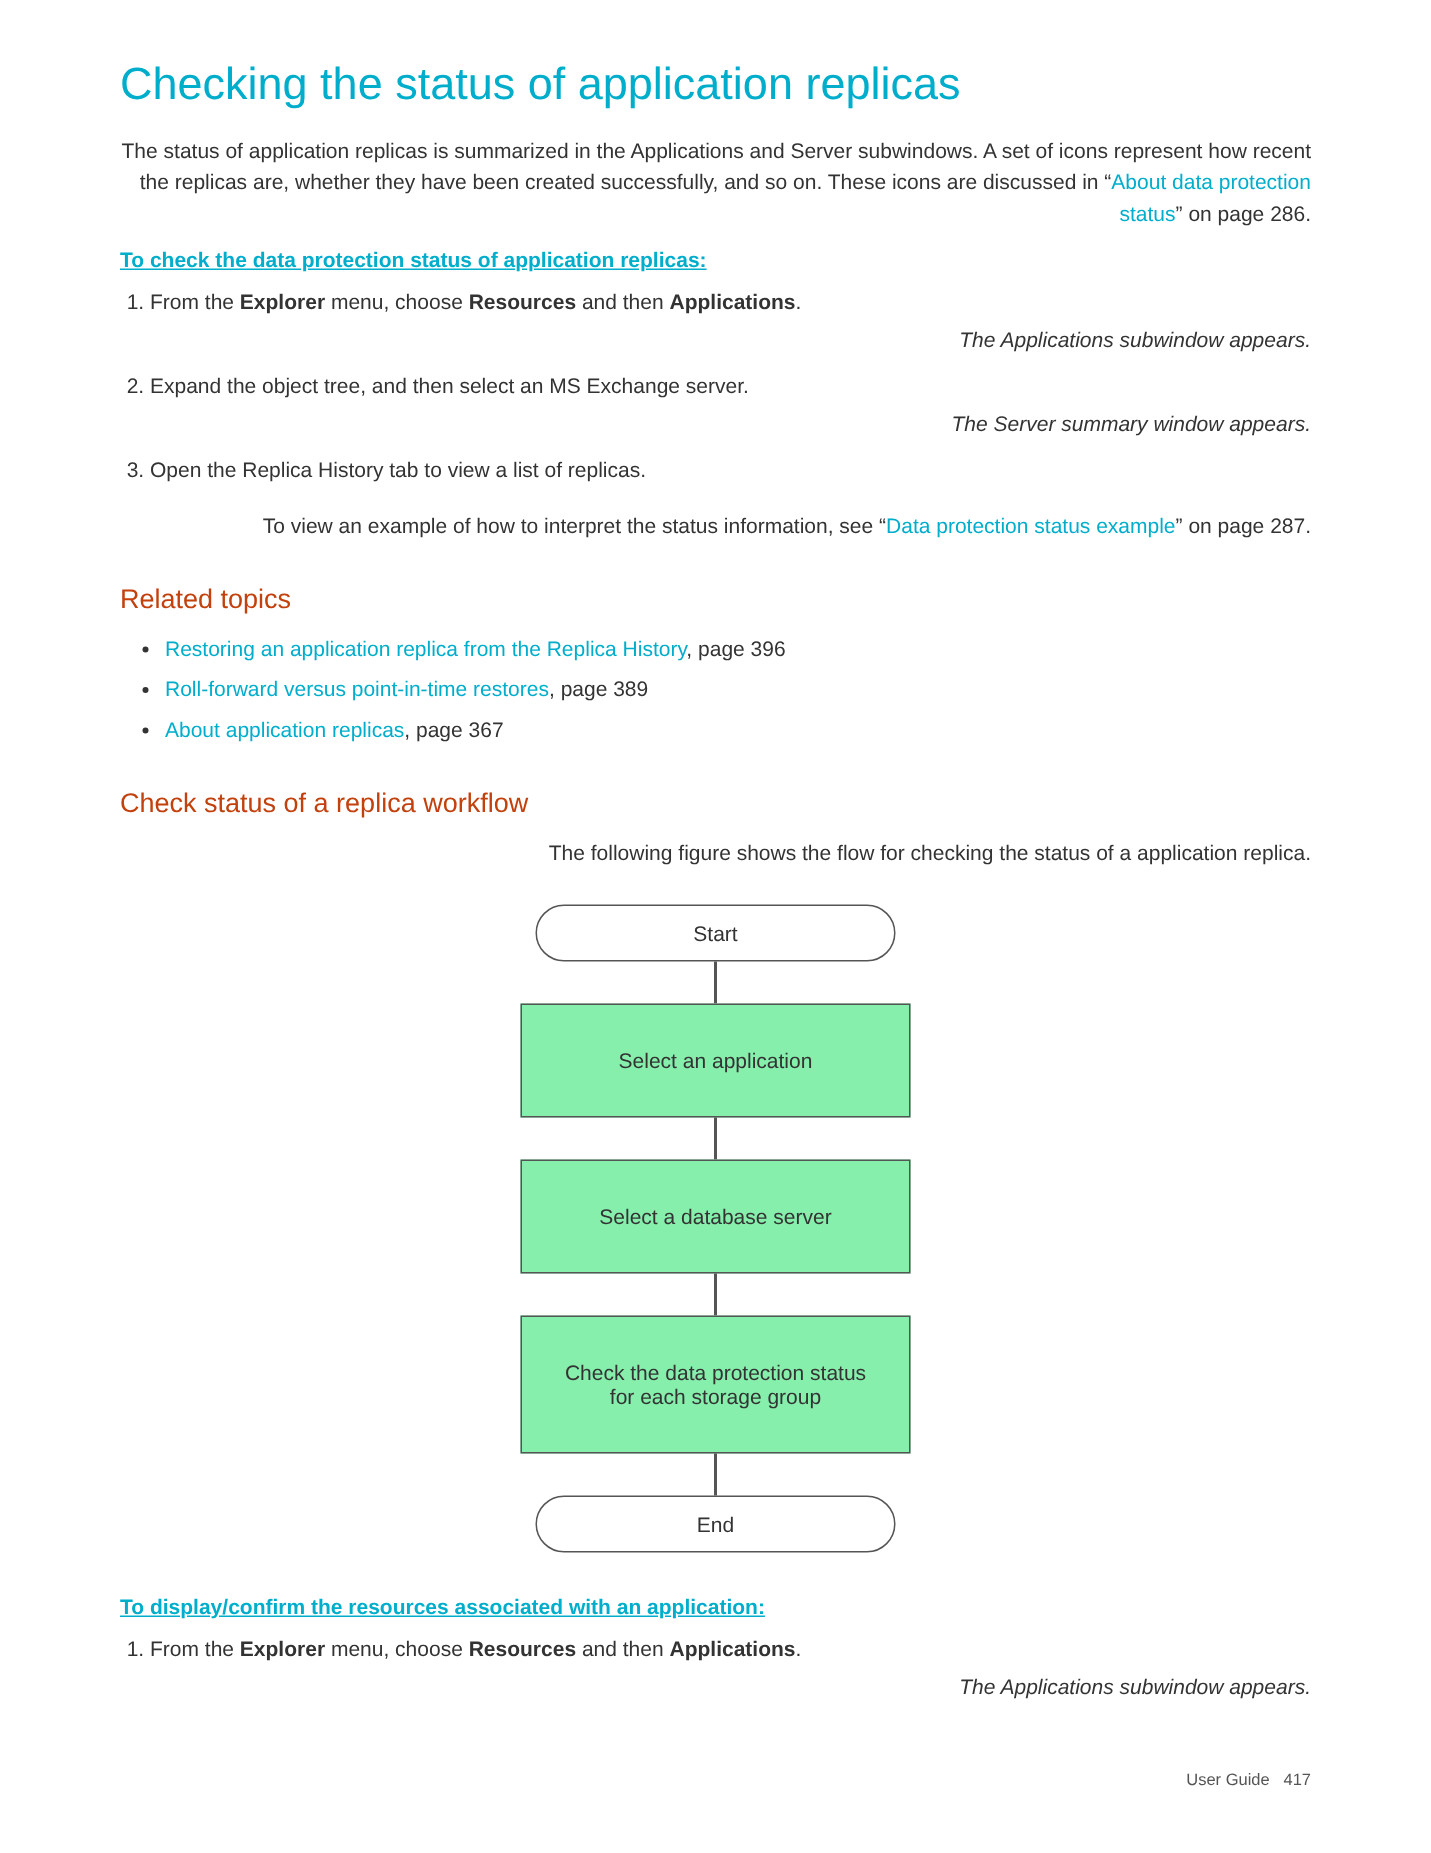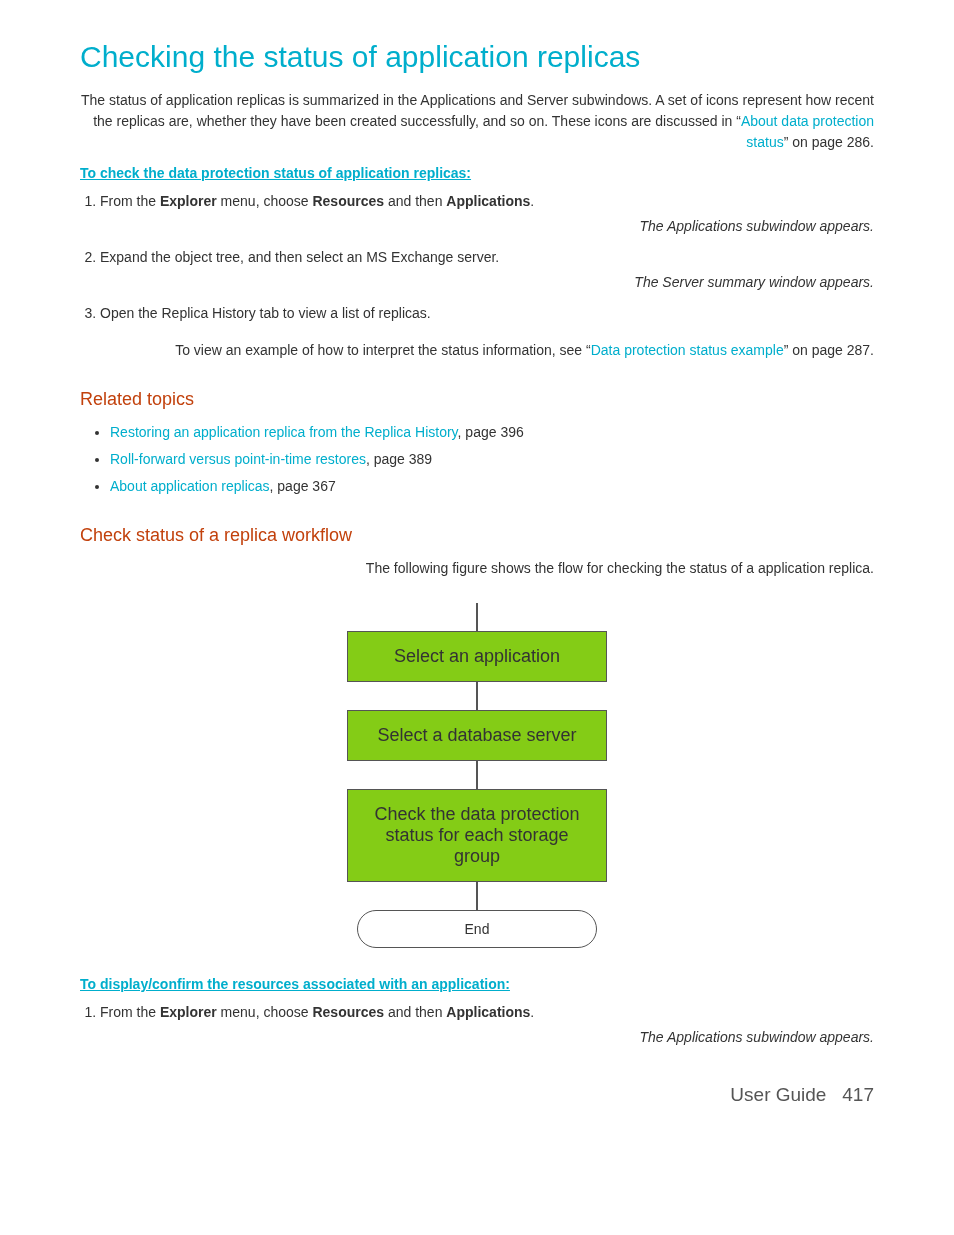--- a/index.html
+++ b/index.html
@@ -81,37 +81,37 @@
       border: 1.5px solid #555;
       border-radius: 30px;
       padding: 10px 40px;
       text-align: center;
       background: #fff;
       width: 240px;
       font-size: 14px;
     }
     .flow-box-rect {
       border: 1.5px solid #555;
-      padding: 14px 20px;
+      padding: 29px 20px;
       text-align: center;
-      background: #84cc16;
+      background: #86efac;
       width: 260px;
-      font-size: 18px;
+      font-size: 14px;
     }
     .flow-line {
       width: 2px;
       height: 28px;
       background: #555;
     }
     .footer {
       position: absolute;
       bottom: 30px;
       right: 80px;
       color: #555;
-      font-size: 19px;
+      font-size: 11px;
     }
   </style>
 </head>
 <body>
 
 <div class="page">
 
   <div class="section">
     <h1 class="section-title">Checking the status of application replicas</h1>
 
@@ -154,20 +154,23 @@
       </li>
     </ul>
   </div>
 
   <div class="section">
     <h2 class="sub-title">Check status of a replica workflow</h2>
     <p>The following figure shows the flow for checking the status of a application replica.</p>
 
     <div class="workflow-container">
 
+      <div class="flow-box-rounded">
+        <span>Start</span>
+      </div>
       <div class="flow-line"></div>
 
       <div class="flow-box-rect">
         <span>Select an application</span>
       </div>
       <div class="flow-line"></div>
 
       <div class="flow-box-rect">
         <span>Select a database server</span>
       </div>

